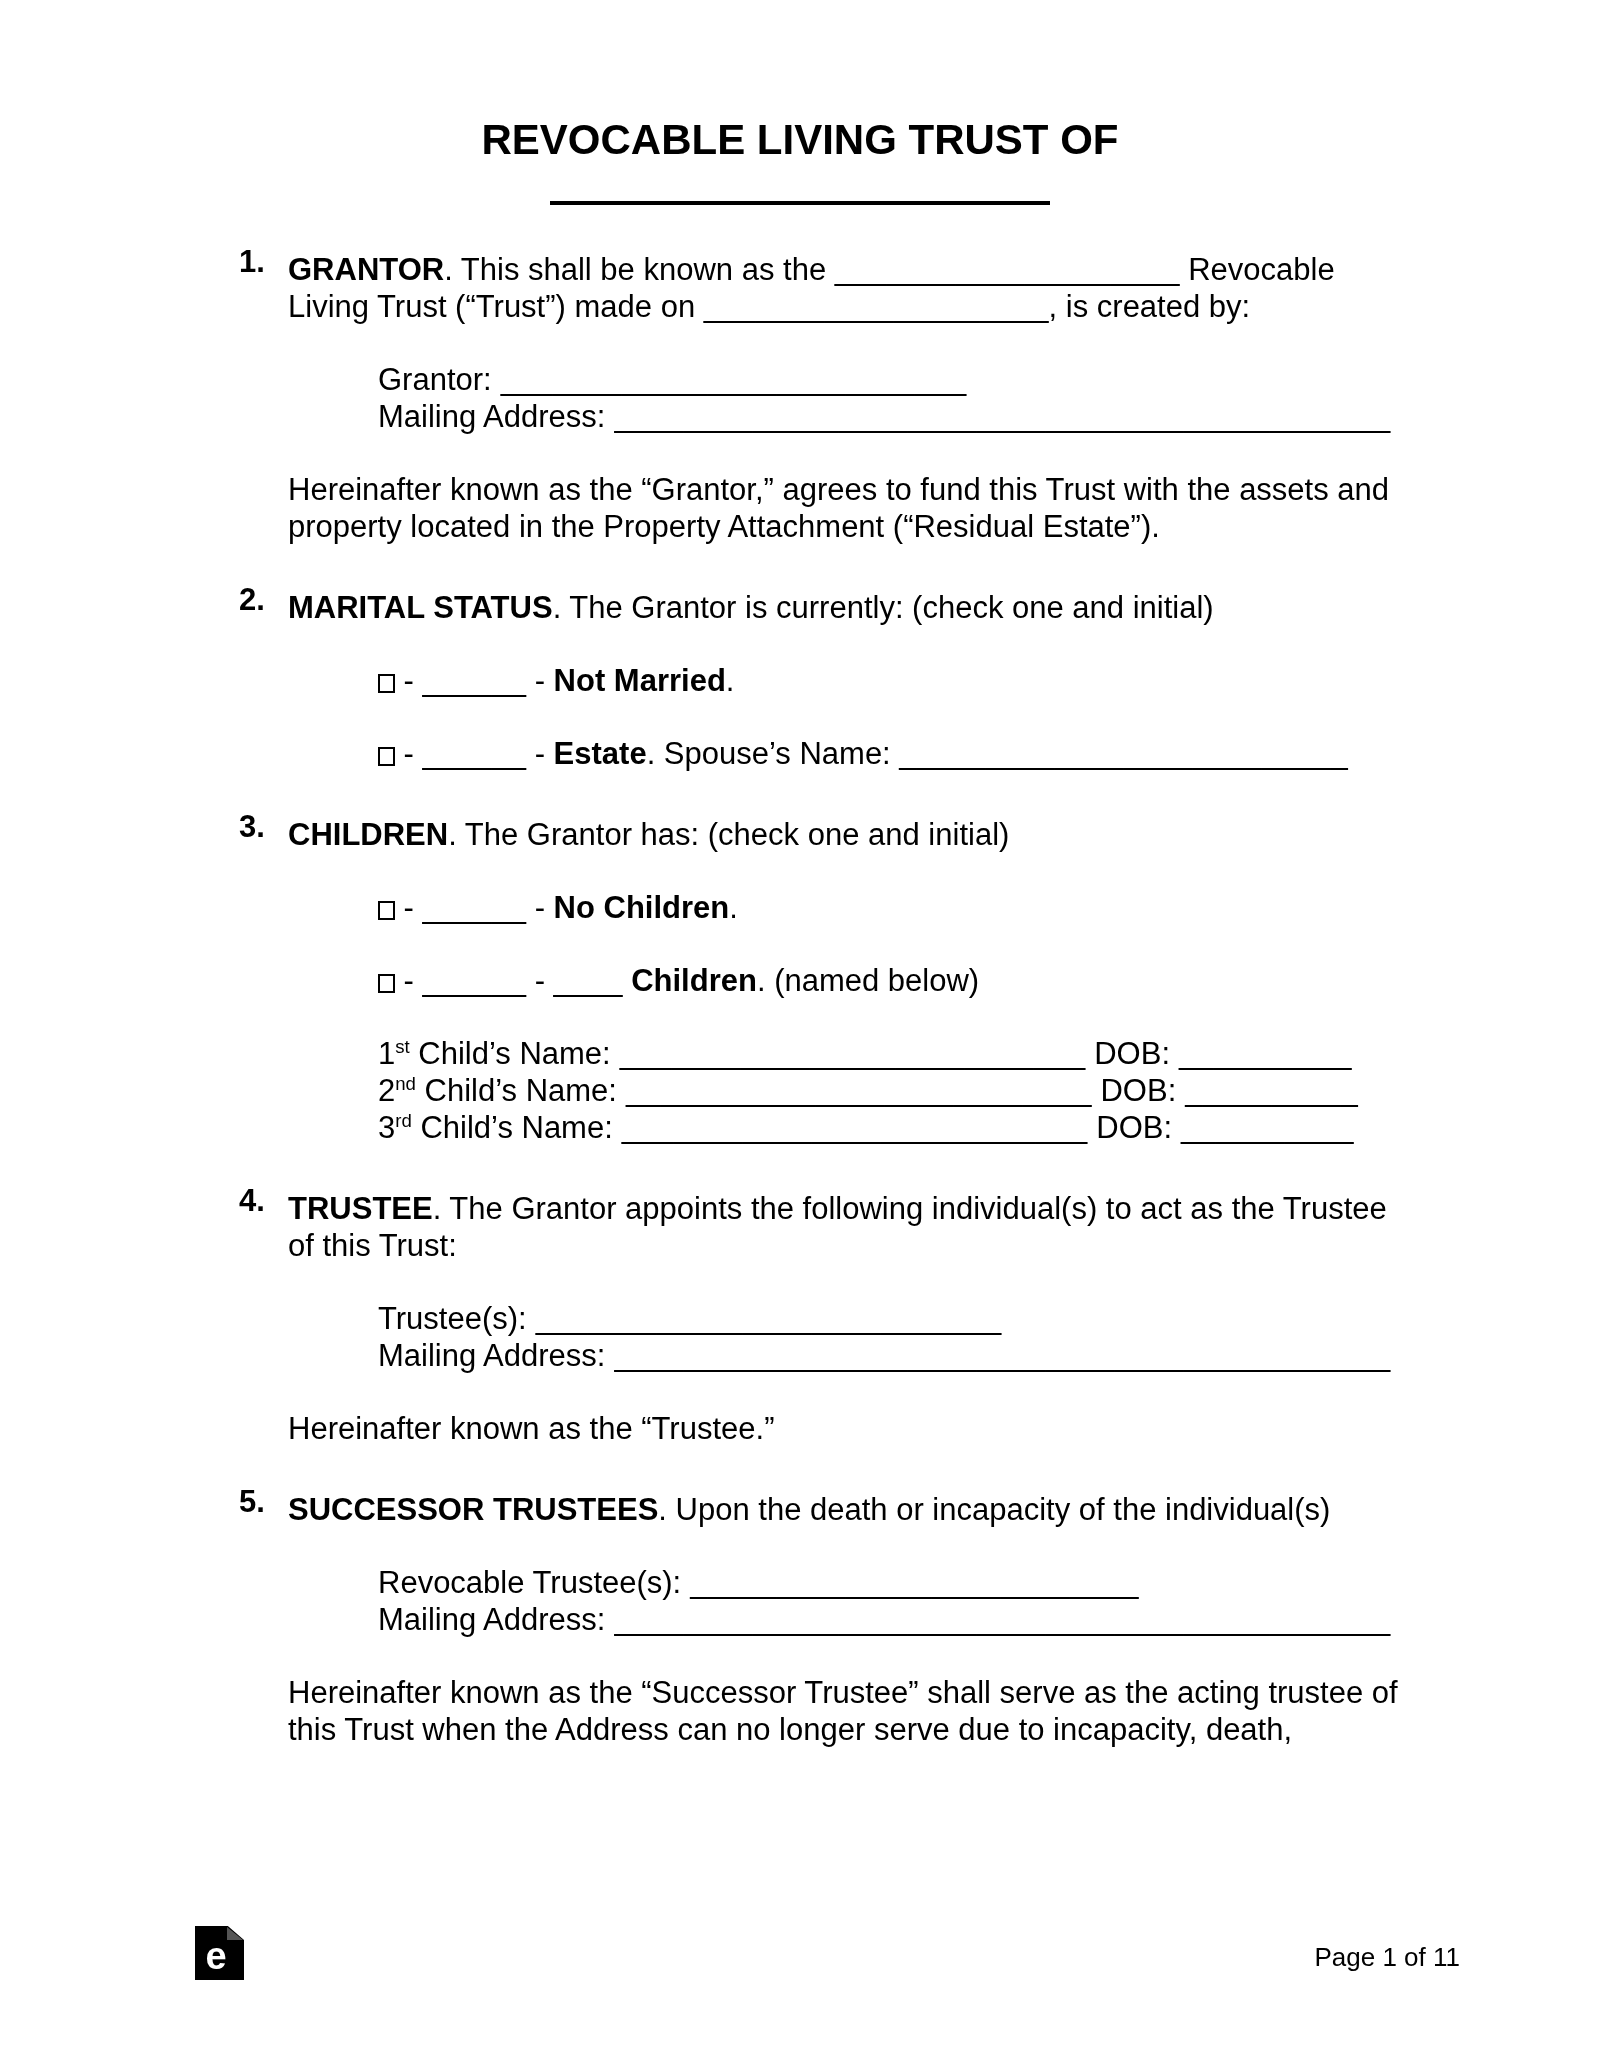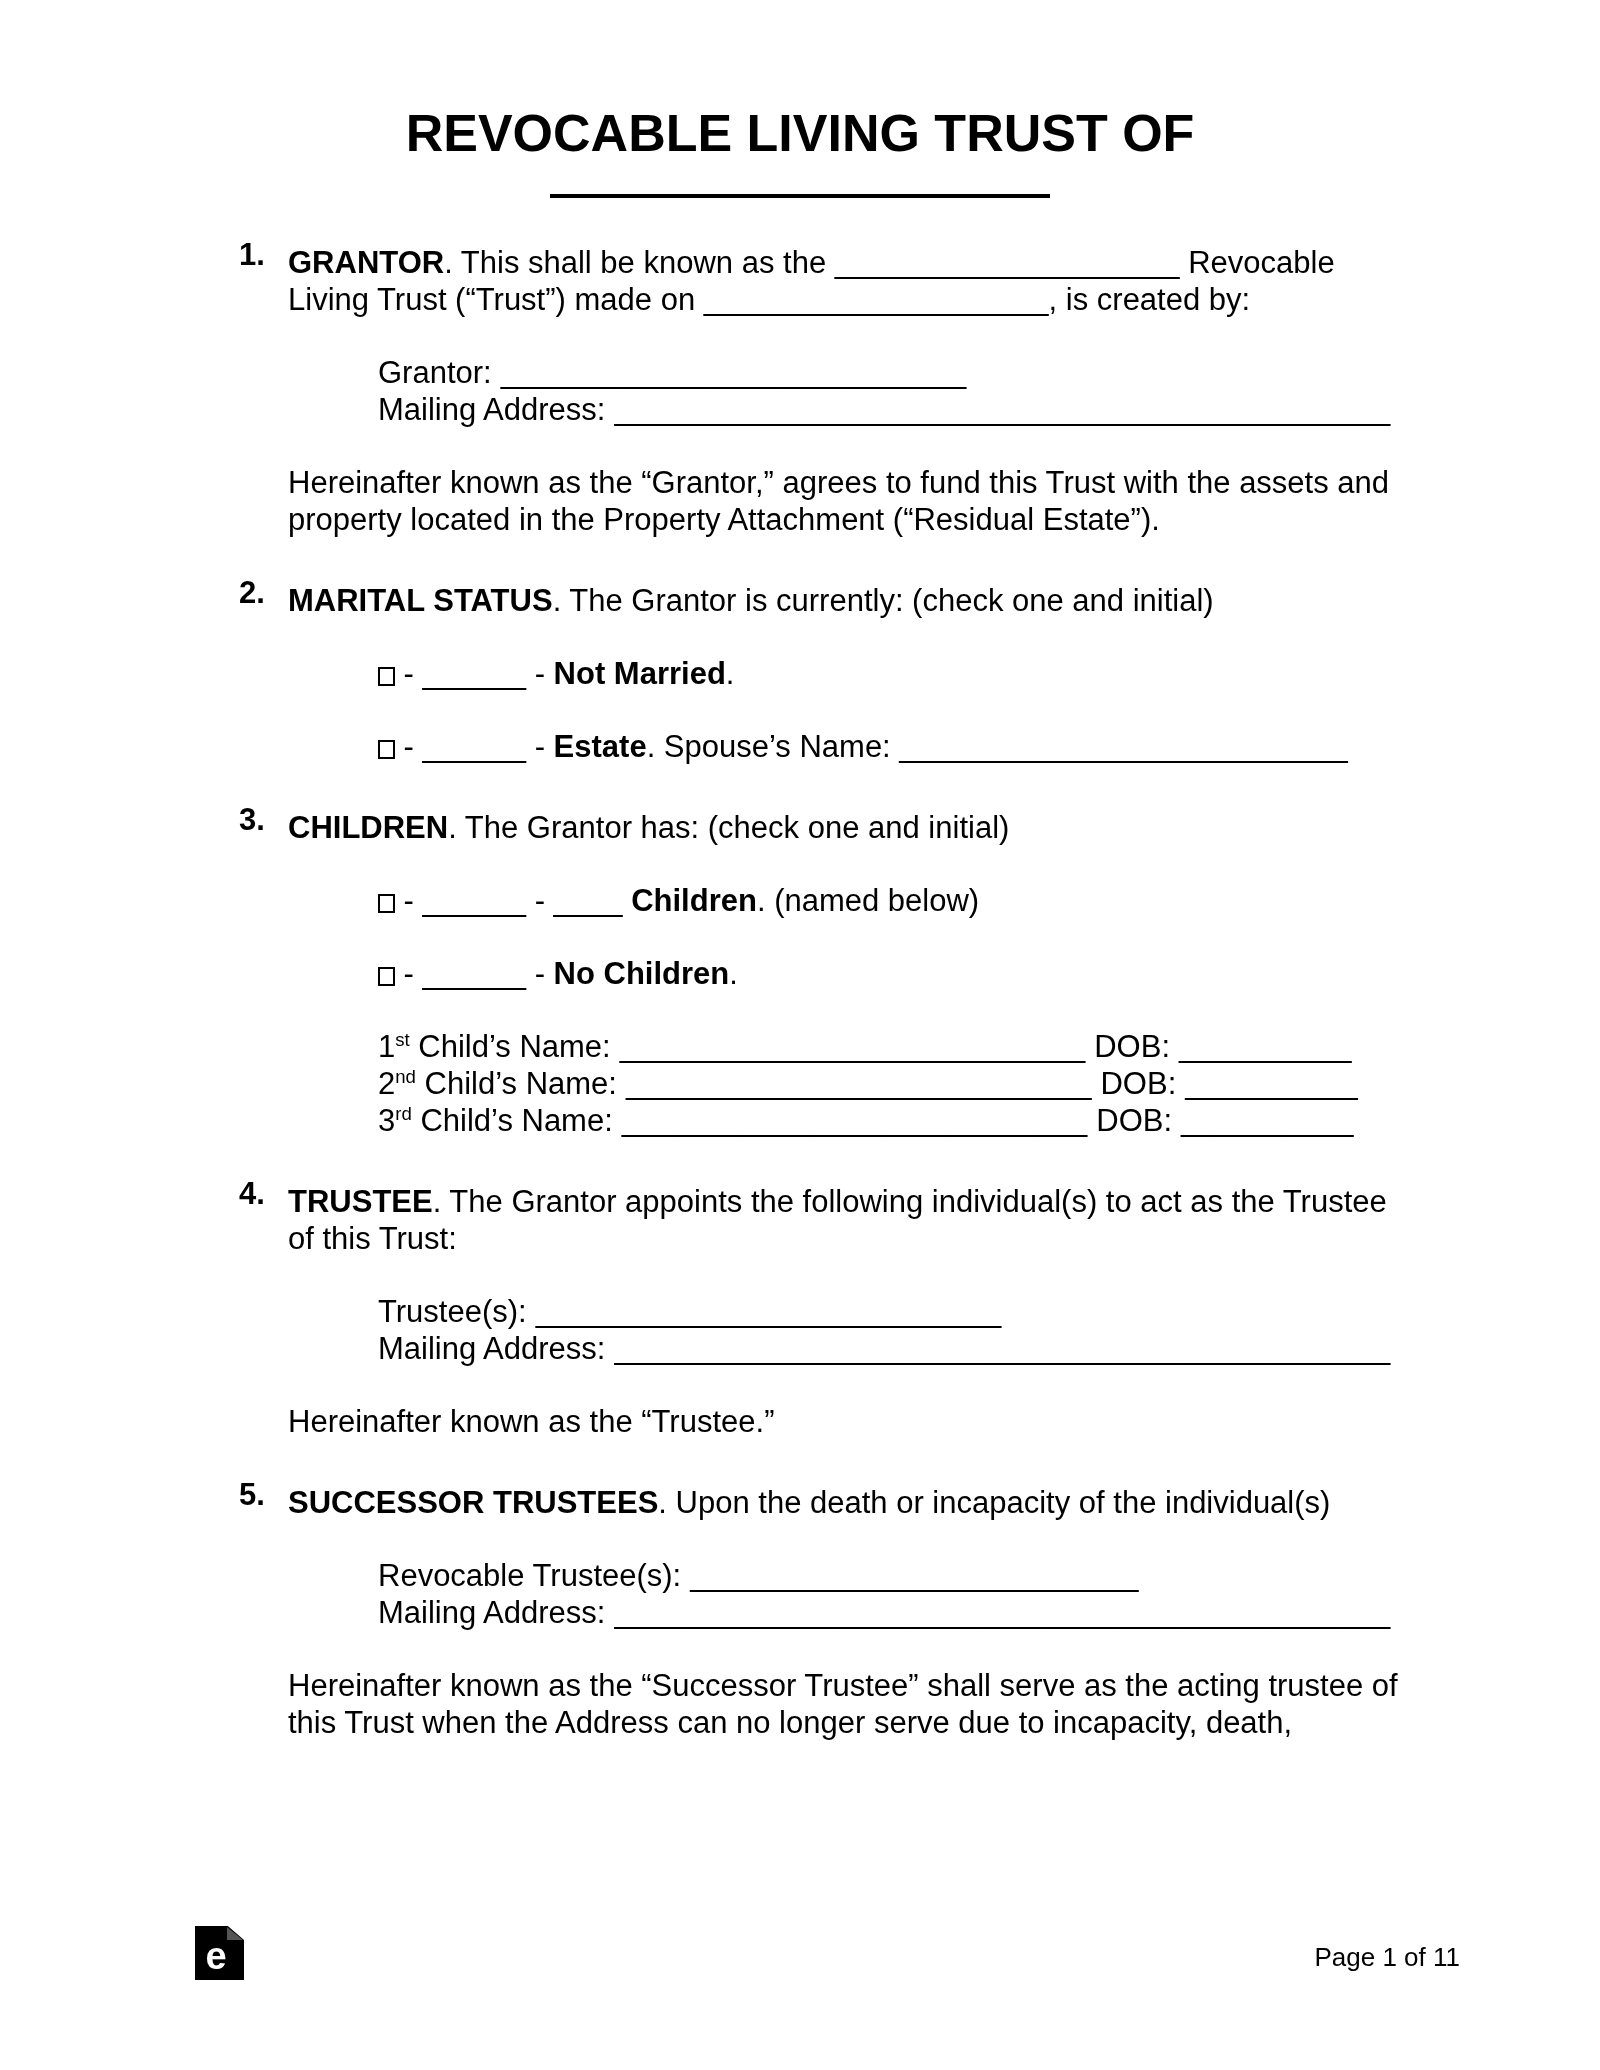--- a/index.html
+++ b/index.html
@@ -9,24 +9,24 @@
     width: 1600px;
     height: 2070px;
     background: #ffffff;
     color: #000000;
     font-family: "Liberation Sans", sans-serif;
     font-size: 31px;
     line-height: 37px;
     overflow: hidden;
   }
   .title {
-    margin: 16px;
-    padding-top: 92px;
+    margin: 0;
+    padding-top: 115px;
     text-align: center;
-    font-size: 52px;
+    font-size: 42px;
     line-height: 50px;
     font-weight: bold;
   }
   .name-line {
     width: 500px;
     height: 0;
     border-bottom: 4px solid #000;
     margin: 36px auto 0 auto;
   }
   .content { padding: 38px 200px 0 239px; }
@@ -110,24 +110,24 @@
       </div>
     </div>
 
     <div class="sec">
       <span class="num">3.</span>
       <div class="sbody">
         <div class="block">
           <span class="bold">CHILDREN</span><span>. The Grantor has: (check one and initial)</span>
         </div>
         <div class="block indent nowrap">
-          <span class="cb"></span><span> - </span><span>______</span><span> - </span><span>____</span><span> </span><span class="bold">Children</span><span>. (named below)</span>
+          <span class="cb"></span><span> - </span><span>______</span><span> - </span><span class="bold">No Children</span><span>.</span>
         </div>
         <div class="block indent nowrap">
-          <span class="cb"></span><span> - </span><span>______</span><span> - </span><span class="bold">No Children</span><span>.</span>
+          <span class="cb"></span><span> - </span><span>______</span><span> - </span><span>____</span><span> </span><span class="bold">Children</span><span>. (named below)</span>
         </div>
         <div class="block indent">
           <div class="fline">
             <span class="ul"><span>1</span><sup>st</sup><span> Child’s Name:</span></span><span class="gap">___________________________</span><span class="gap">DOB:</span><span class="gap">__________</span>
           </div>
           <div class="fline">
             <span class="ul"><span>2</span><sup>nd</sup><span> Child’s Name:</span></span><span class="gap">___________________________</span><span class="gap">DOB:</span><span class="gap">__________</span>
           </div>
           <div class="fline">
             <span class="ul"><span>3</span><sup>rd</sup><span> Child’s Name:</span></span><span class="gap">___________________________</span><span class="gap">DOB:</span><span class="gap">__________</span>

